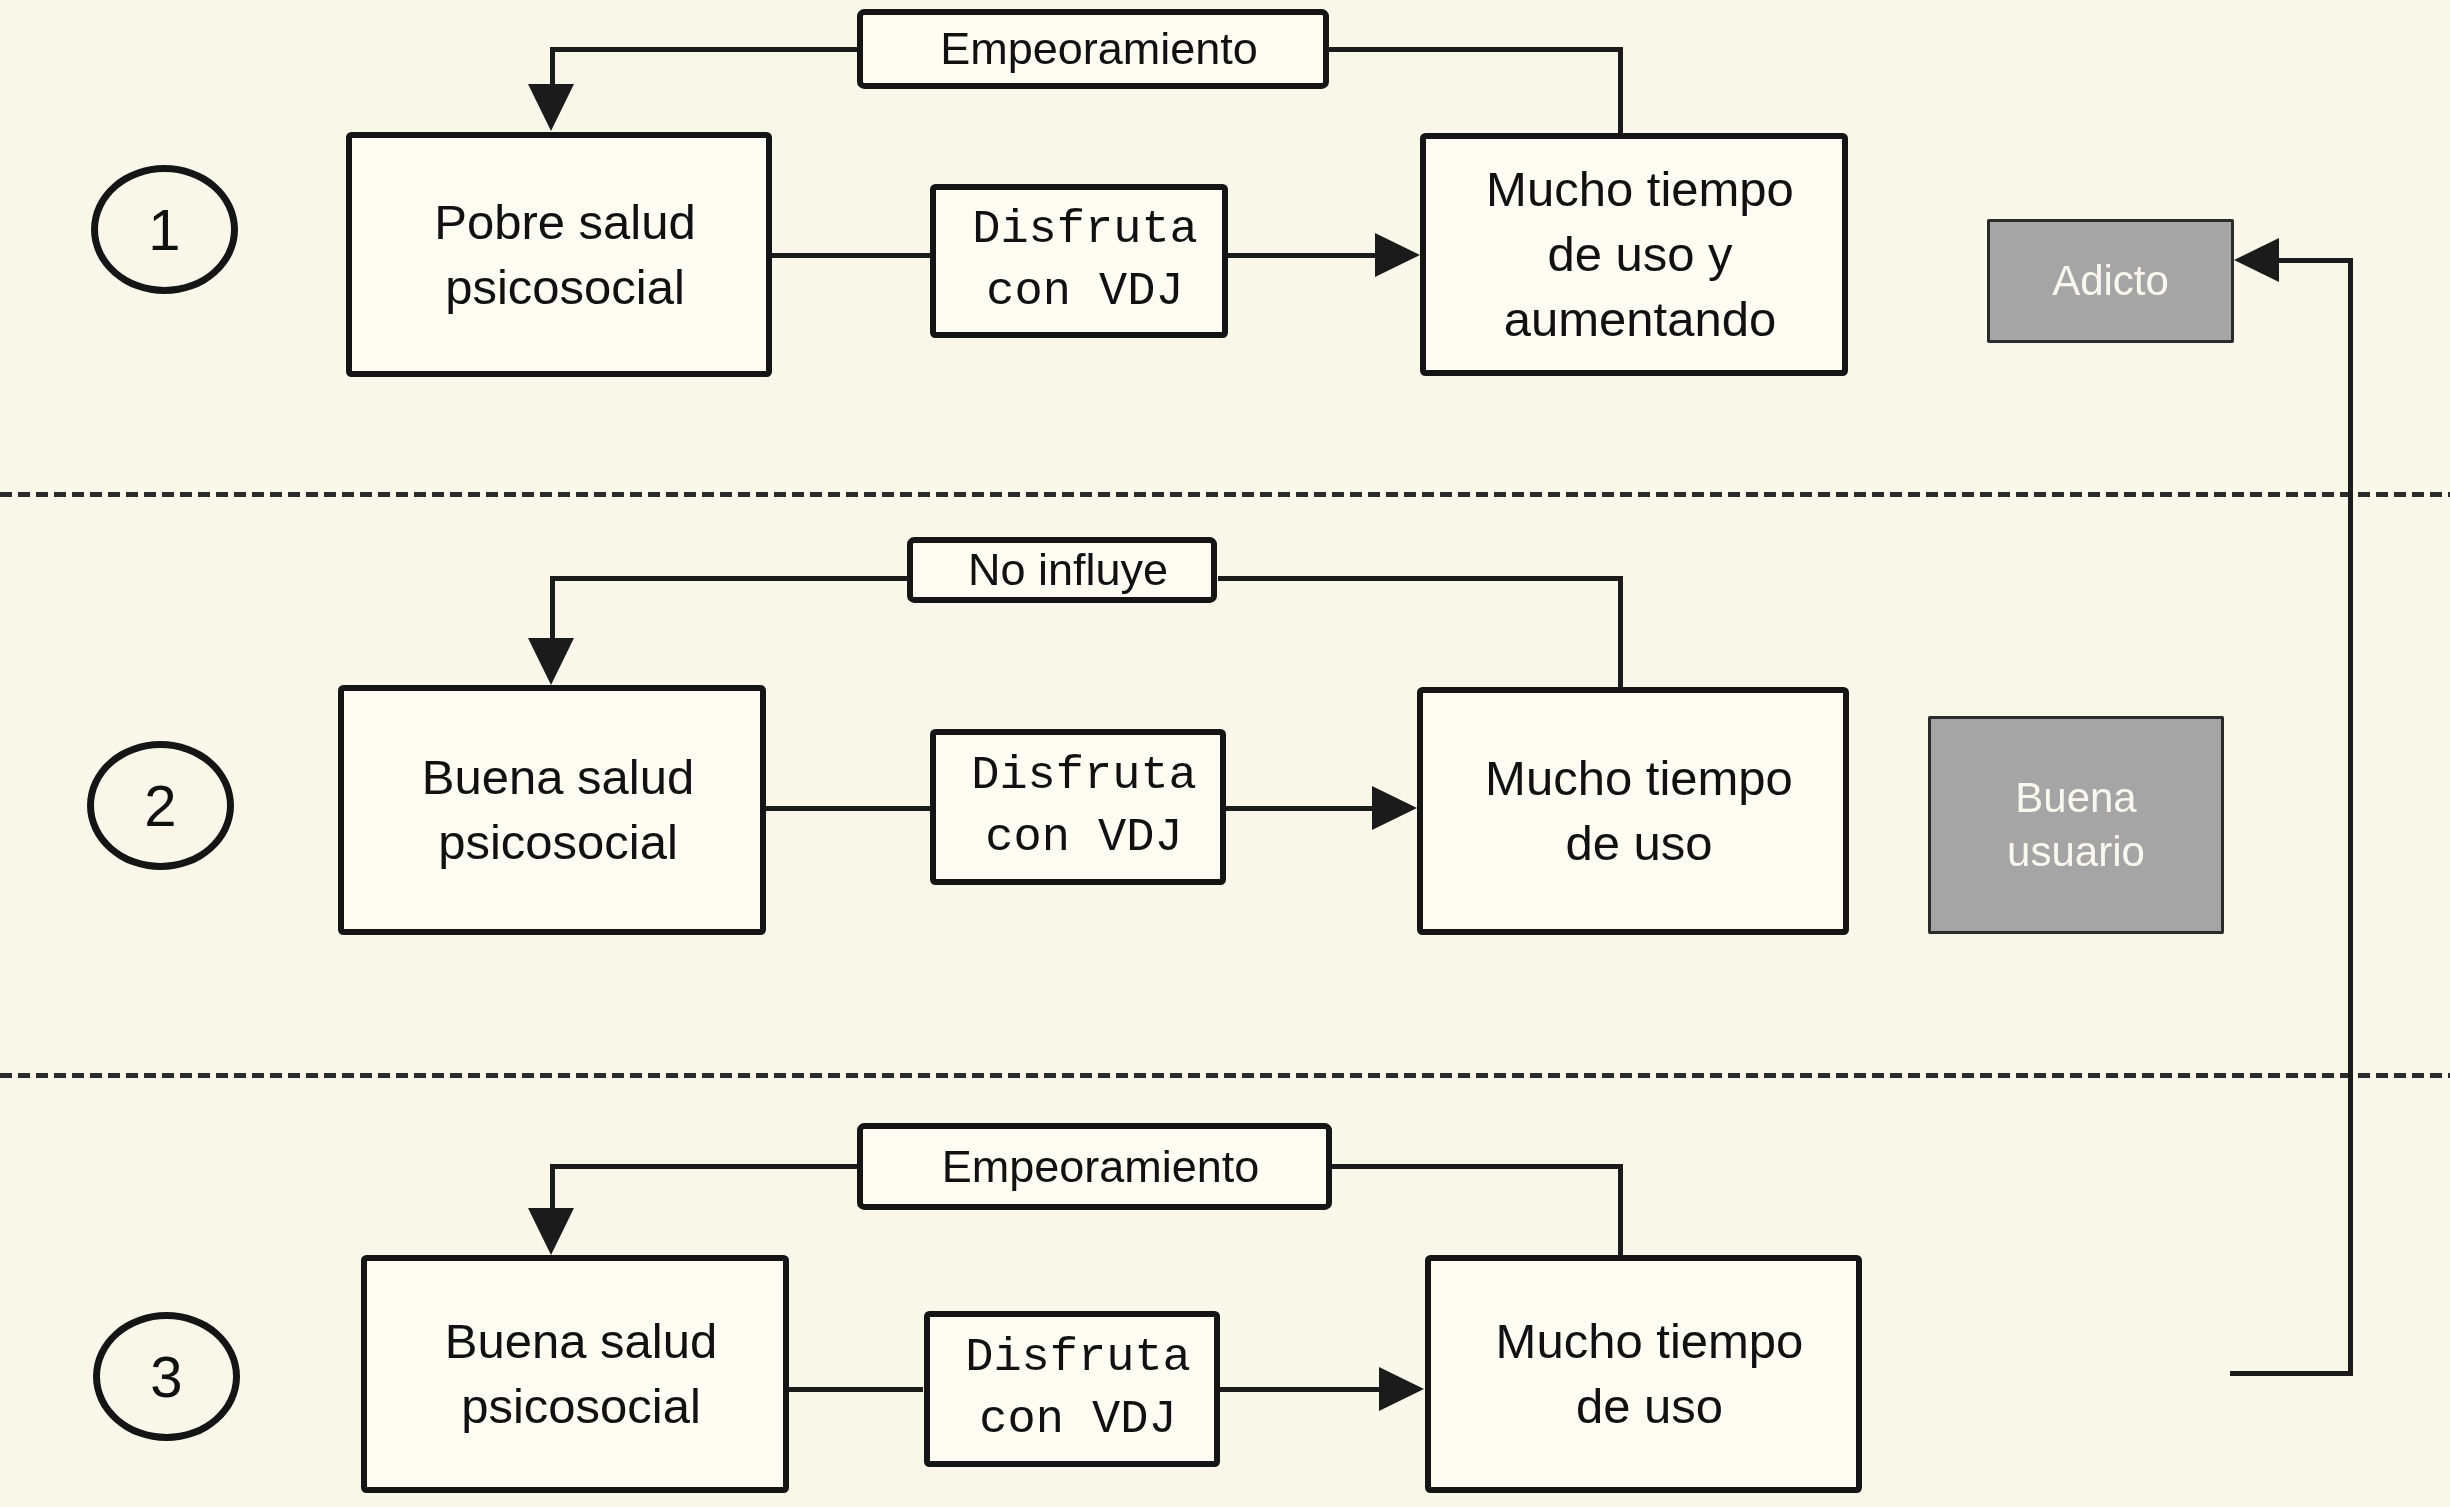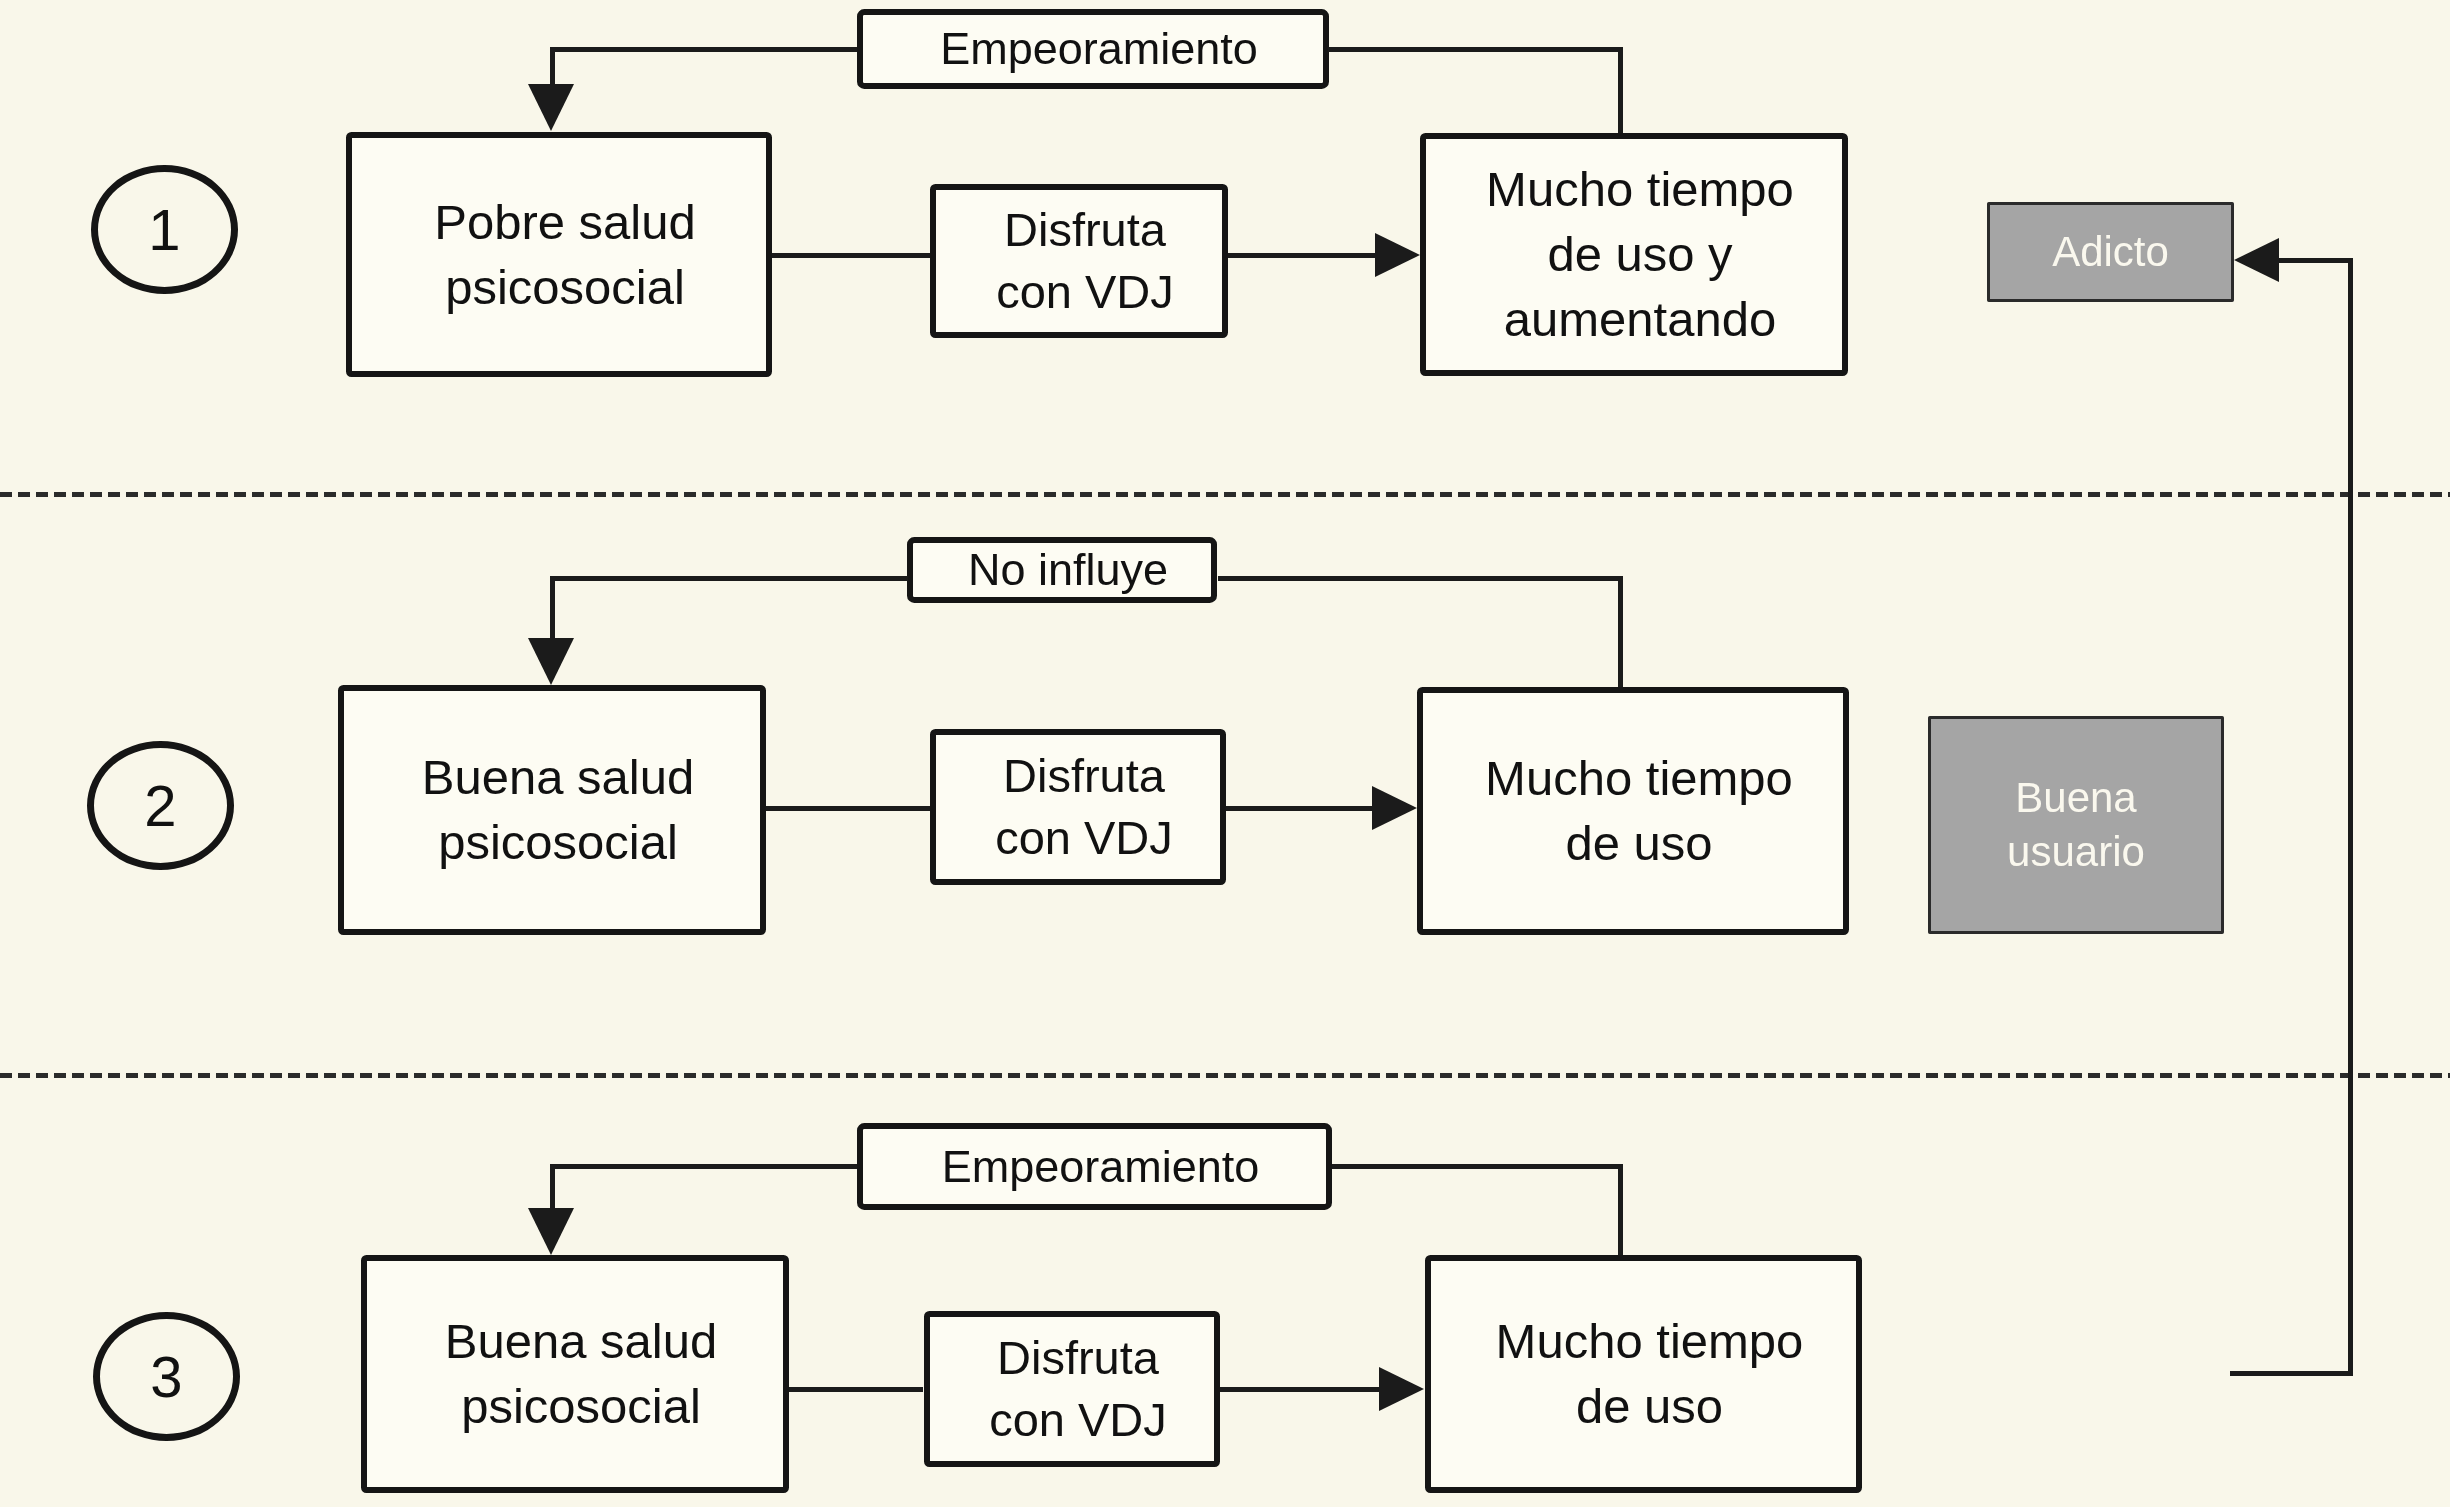--- a/index.html
+++ b/index.html
@@ -25,21 +25,21 @@
     border-radius: 5.4px;
     display: flex;
     align-items: center;
     justify-content: center;
     text-align: center;
     white-space: pre-line;
     font-size: 49px;
     line-height: 1.32;
     padding-left: 12px;
   }
-  .box.mid { font-size: 47px; }
+  .box.mid { font-size: 47px; font-family: Liberation Mono, monospace; }
   .box.lbl {
     font-size: 45px;
     border-radius: 7.3px;
     line-height: 1.1;
   }
   
   .gray {
     position: absolute;
     box-sizing: border-box;
     background: #A5A5A5;
@@ -134,21 +134,21 @@
 con VDJ</span>
   </div>
   <div class="hline" style="left:1228px;top:253px;width:149px"></div>
   <div class="ar right" style="left:1375px;top:233px"></div>
   <div class="box" style="left:1420px;top:133px;width:428px;height:243px">
     <span>Mucho tiempo
 de uso y
 aumentando</span>
   </div>
 
-  <div class="gray" style="left:1987px;top:202px;width:247px;height:100px">
+  <div class="gray" style="left:1987px;top:219px;width:247px;height:124px">
     <span>Adicto</span>
   </div>
   <div class="ar left" style="left:2234px;top:238px"></div>
   <div class="hline" style="left:2279px;top:258px;width:74px"></div>
 
   <div class="circ" style="left:87px;top:741px">
     <span>2</span>
   </div>
 
   <div class="box lbl" style="left:907px;top:537px;width:310px;height:66px">

